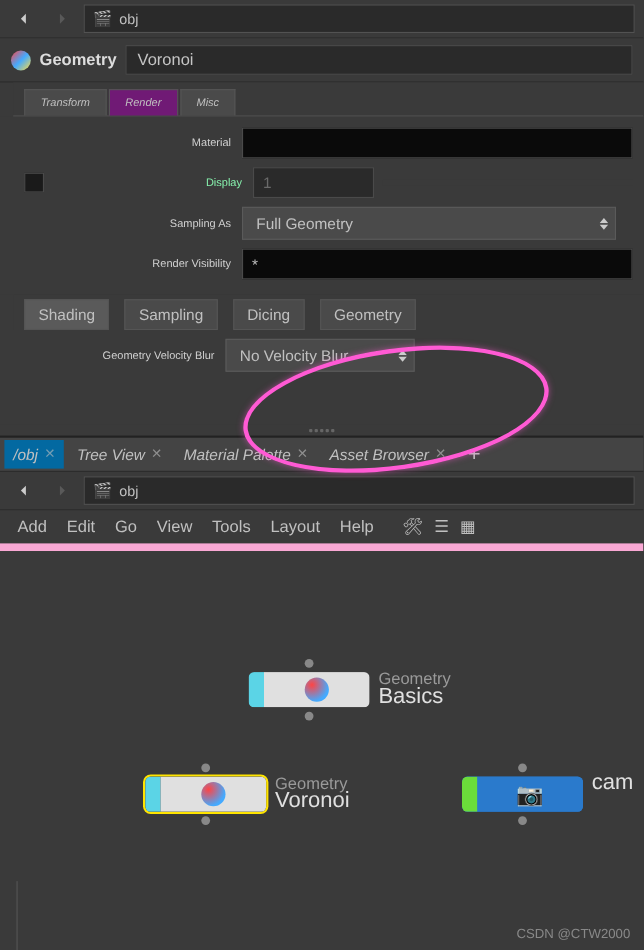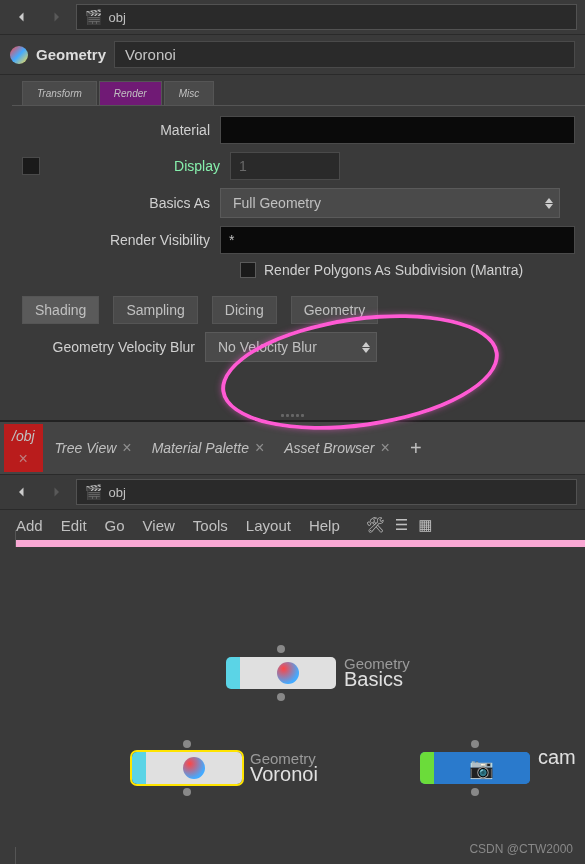--- a/index.html
+++ b/index.html
@@ -15,21 +15,21 @@
   .geo-icon { width: 18px; height: 18px; background: linear-gradient(135deg, #f44, #4af, #fd4); border-radius: 50%; }
   .geo-title { font-weight: bold; font-size: 15px; color: #ddd; }
   .geo-name { flex: 1; background: #2a2a2a; padding: 4px 10px; border: 1px solid #4a4a4a; font-size: 15px; color: #c5c5c5; }
   
   .tabs-row { display: flex; gap: 2px; padding: 6px 10px 0; background: #3a3a3a; border-bottom: 1px solid #555; margin-left: 12px;}
   .tab { padding: 6px 14px; background: #4a4a4a; border: 1px solid #555; border-bottom: none; cursor: pointer; font-size: 10px; font-style: italic; }
   .tab.active { background: #701a75; }
   
   .props { padding: 10px 10px 6px; background: #3a3a3a; }
   .prop-row { display: flex; align-items: center; margin-bottom: 8px; gap: 10px; }
-  .prop-label { width: 200px; text-align: right; color: #d0d0d0; font-size: 14px; }
+  .prop-label { width: 200px; text-align: right; color: #d0d0d0; font-size: 10px; }
   .prop-label.dim { color: #86efac; text-align: right; }
   .prop-field { flex: 1; }
   .text-input { width: 100%; background: #0a0a0a; border: 1px solid #4a4a4a; color: #c0c0c0; padding: 5px 8px; font-size: 14px; height: 28px; }
   .text-input.dim { background: #2a2a2a; color: #6a6a6a; width: 110px;}
   .slider-area { flex:1; background:#3a3a3a; height:6px; position:relative; margin-left:8px;}
   .dropdown { background: #4a4a4a; border: 1px solid #5a5a5a; padding: 5px 30px 5px 12px; position: relative; display: flex; align-items: center; height: 30px; cursor: pointer; font-size:14px;}
   .dropdown.full { width: 340px; }
   .dropdown-arrows { position: absolute; right: 6px; display: flex; flex-direction: column; gap: 1px; }
   .dropdown-arrows svg { width: 8px; height: 5px; }
   .checkbox { width: 16px; height: 16px; background: #1a1a1a; border: 1px solid #5a5a5a; flex-shrink: 0; }
@@ -38,21 +38,21 @@
   .prop-row.display-row .disp-group { display:flex; flex:1; align-items:center; gap:0;}
   .pre-cb { width:18px; height:18px; background: #1a1a1a; border:1px solid #4a4a4a; margin-top:0; }
   
   .sub-tabs-row { display: flex; gap: 14px; padding: 4px 10px 0; background: #3a3a3a; margin-left:12px;}
   .sub-tab { padding: 5px 12px; background: #4a4a4a; border: 1px solid #555; cursor: pointer; font-size:14px;}
   .sub-tab.active { background: #5a5a5a; }
   
   .lower-panel { border-top: 2px solid #222; }
   .panel-tabs { display: flex; align-items: center; background: #444; border-bottom: 1px solid #2a2a2a; padding: 2px 4px; gap: 4px;}
   .panel-tab { display: flex; align-items: center; gap: 6px; padding: 4px 8px; font-style: italic; cursor: pointer; font-size:14px;}
-  .panel-tab.active { background: #b91c1c; flex-direction: column; }
+  .panel-tab.active { background: #0369a1; }
   .panel-tab .close { font-style: normal; opacity: 0.6; font-size: 16px; cursor:pointer;}
   .add-tab { font-size: 20px; padding: 0 8px; cursor: pointer; }
   
   .menu-bar { display: flex; align-items: center; gap: 18px; padding: 6px 16px; background: #3a3a3a; border-bottom: 7px solid #f9a8d4; font-size:15px;}
   .menu-item { cursor: pointer; }
   .menu-icons { display: flex; gap: 10px; margin-left: 8px;}
   
   .network-view { position: relative; height: 300px; background: #3a3a3a; overflow: hidden; }
   .node { position: absolute; }
   .node-body { width: 110px; height: 32px; border-radius: 5px; display: flex; align-items: center; position: relative; cursor: pointer; overflow:hidden;}
@@ -119,42 +119,38 @@
   </div>
   <div class="prop-row display-row">
     <div class="pre-cb" style="margin-left:12px;"></div>
     <div class="prop-label dim" style="width:170px">Display</div>
     <div class="disp-group">
       <input class="text-input dim" value="1" style="">
       <div class="slider-area"></div>
     </div>
   </div>
   <div class="prop-row">
-    <div class="prop-label">Basics As</div>
+    <div class="prop-label">Sampling As</div>
     <div class="prop-field">
       <div class="dropdown full">
         <span>Full Geometry</span>
         <div class="dropdown-arrows">
           <svg viewBox="0 0 10 6">
               <path fill="#ccc" d="M5 0l5 6H0z"></path>
             </svg>
           <svg viewBox="0 0 10 6">
               <path fill="#ccc" d="M5 6L0 0h10z"></path>
             </svg>
         </div>
       </div>
     </div>
   </div>
   <div class="prop-row">
     <div class="prop-label">Render Visibility</div>
     <div class="prop-field"><input class="text-input" value="*" style=""></div>
-  </div>
-  <div class="prop-row with-cb">
-    <div class="checkbox"></div>
-    <div class="check-label">Render Polygons As Subdivision (Mantra)</div>
   </div>
 </div>
 
 <div class="sub-tabs-row">
   <div class="sub-tab active">Shading</div>
   <div class="sub-tab">Sampling</div>
   <div class="sub-tab">Dicing</div>
   <div class="sub-tab">Geometry</div>
 </div>
 

